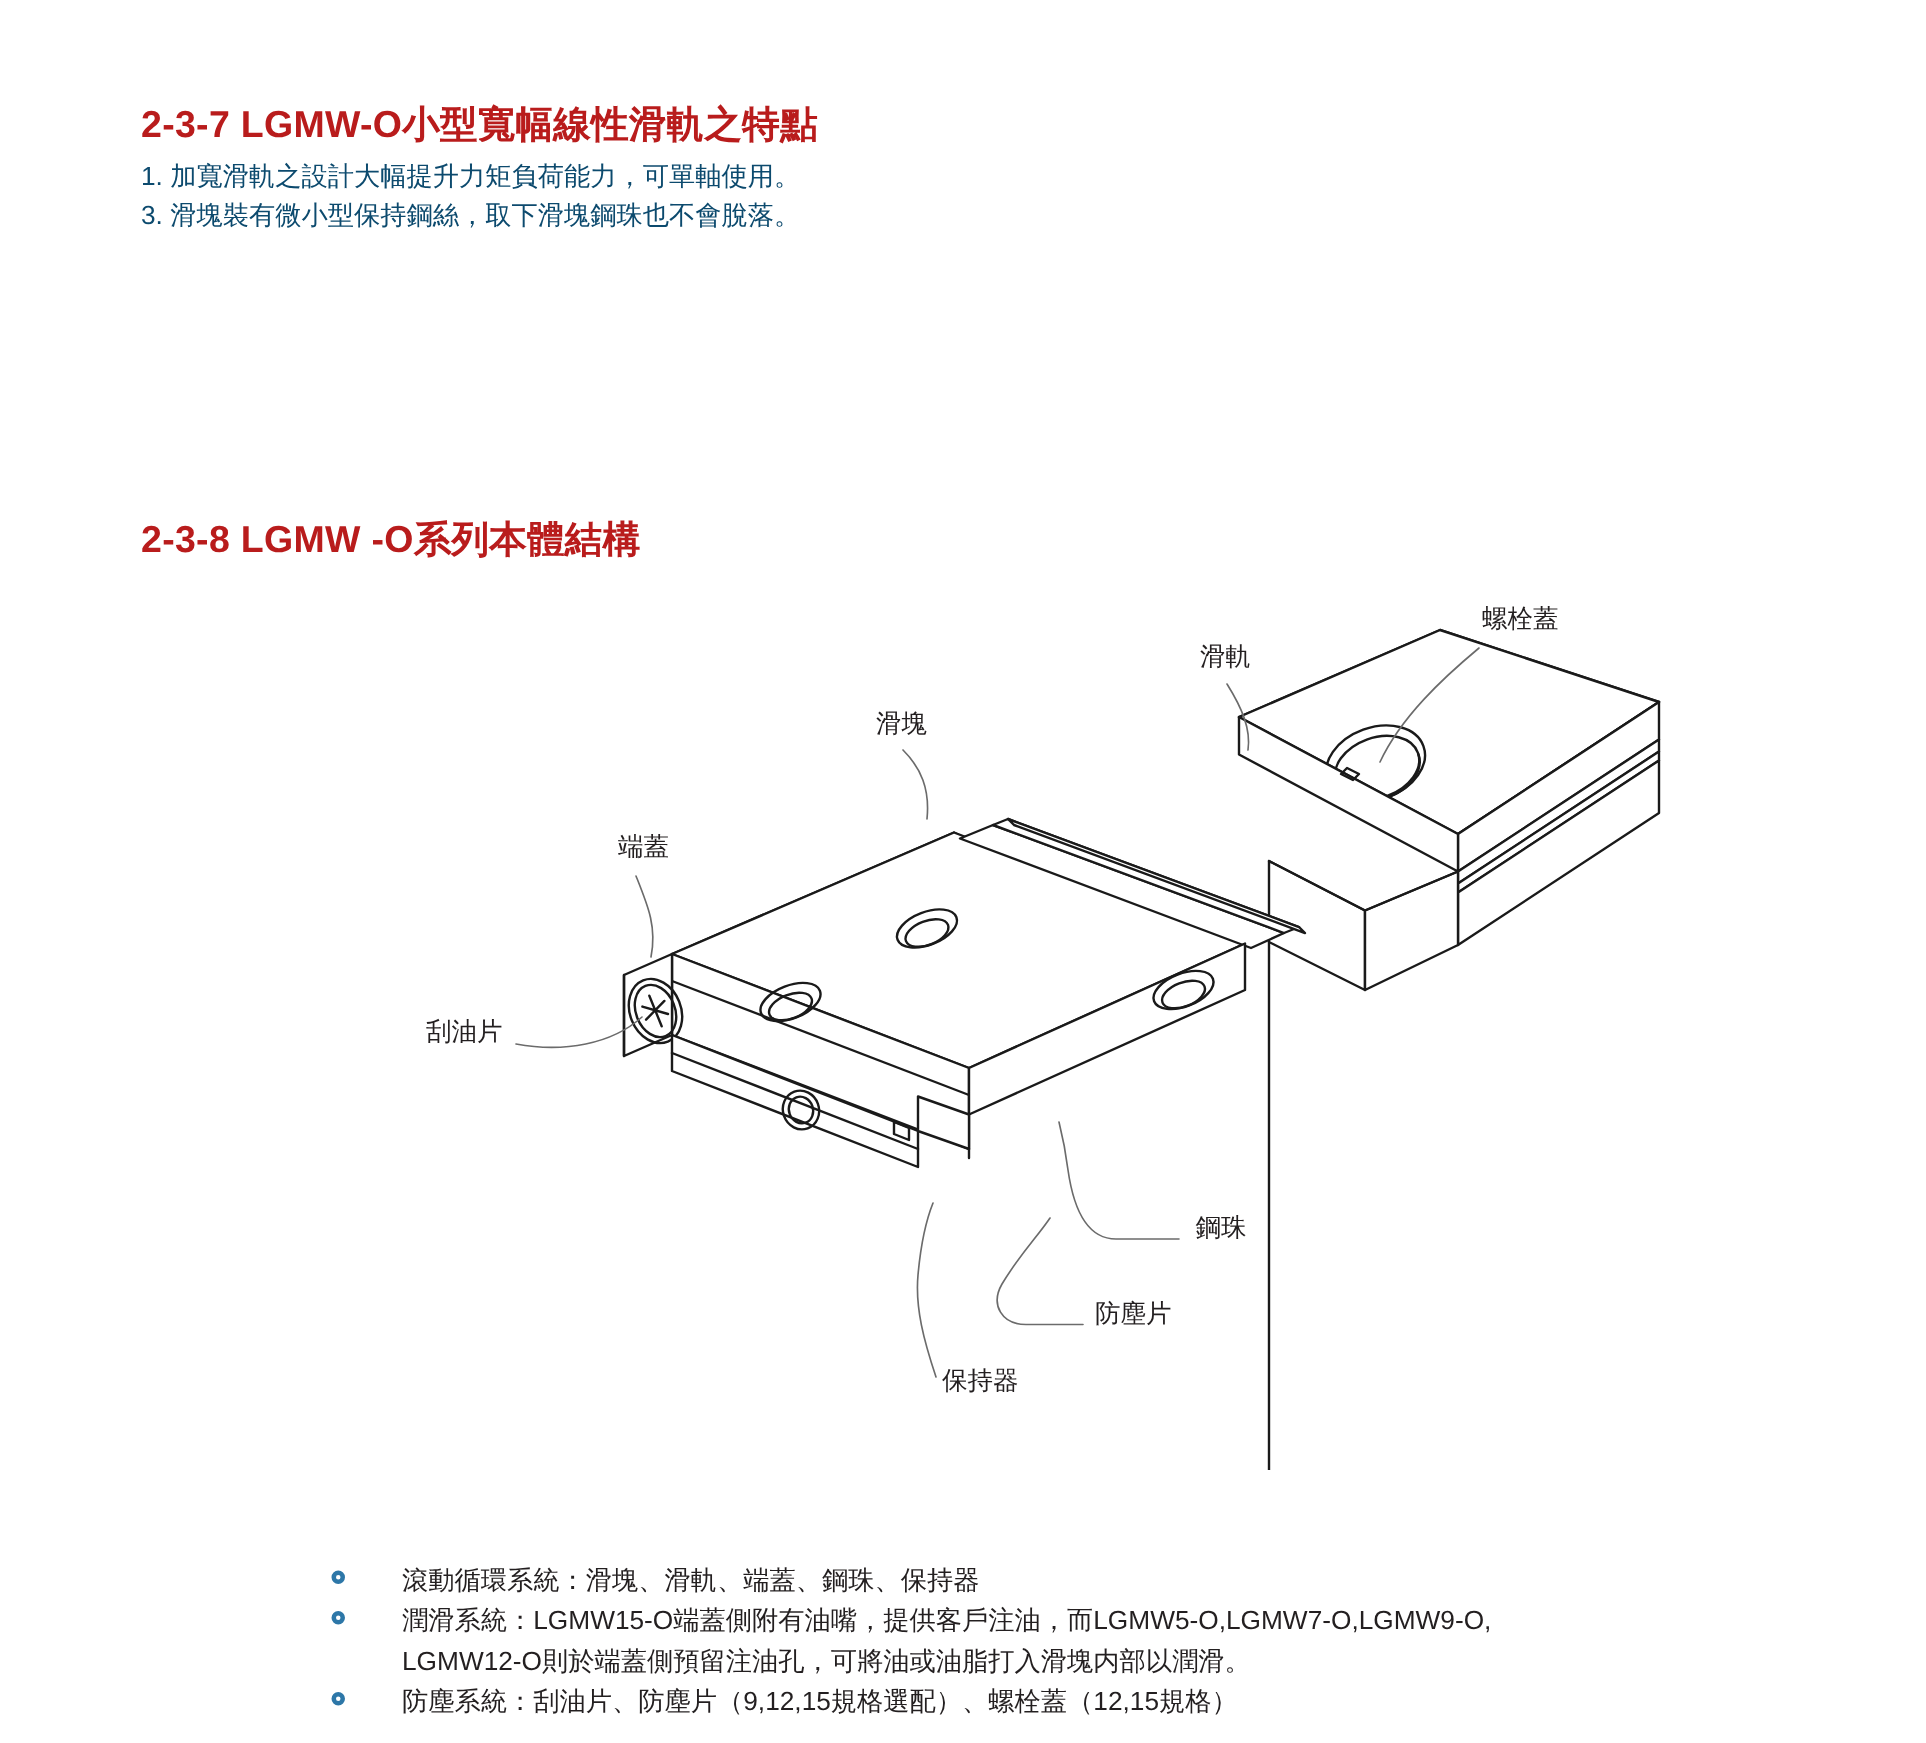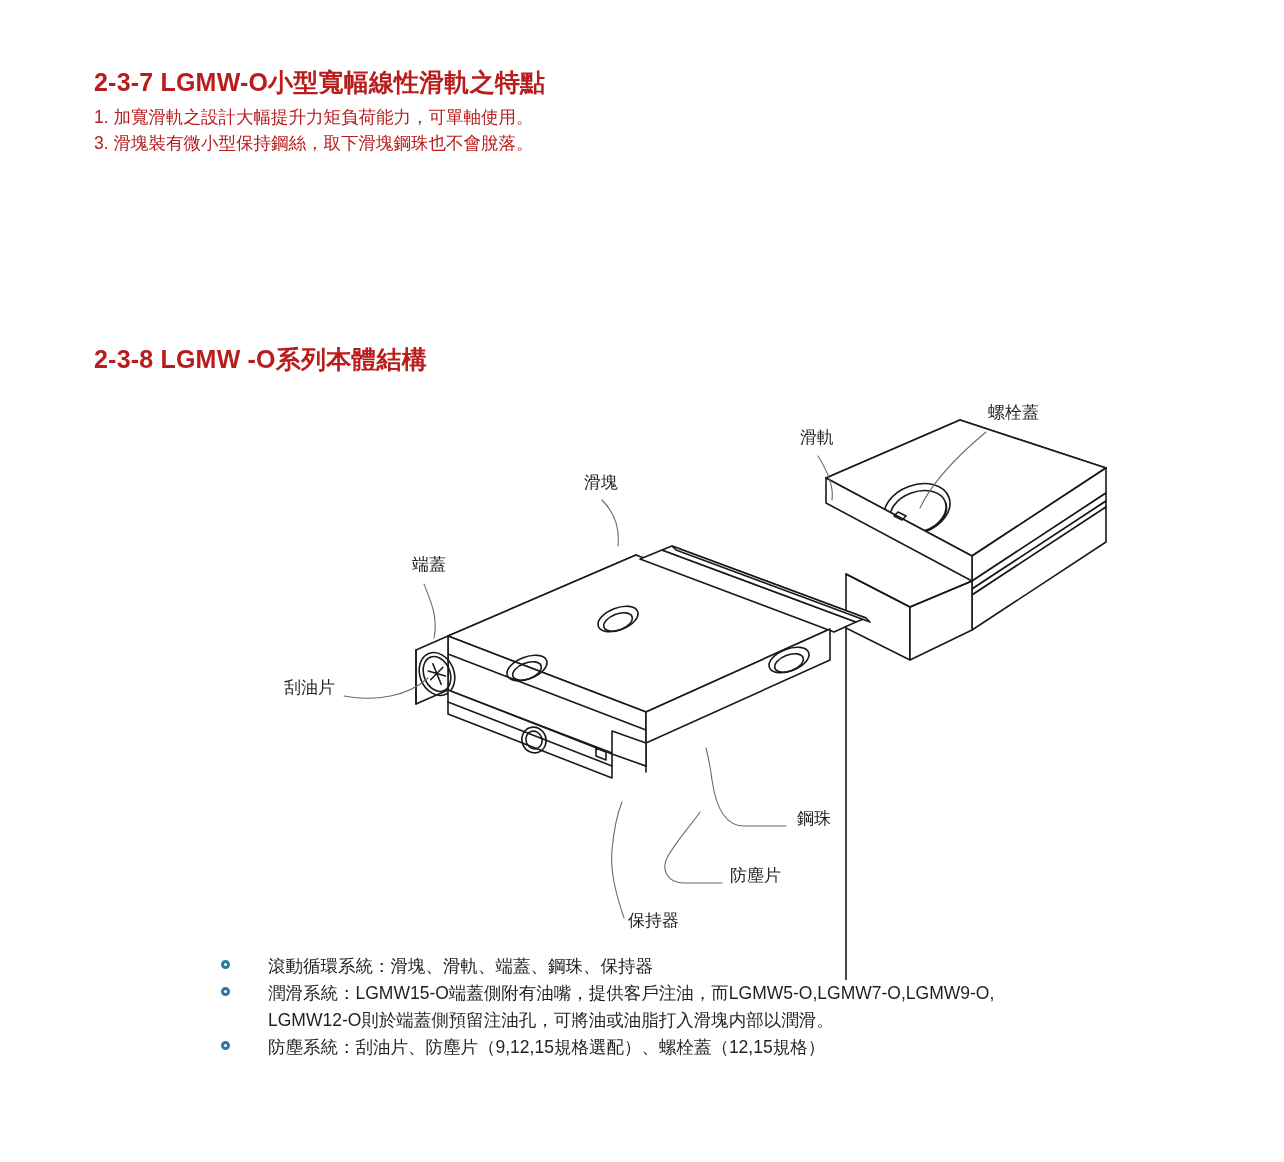--- a/index.html
+++ b/index.html
@@ -42,28 +42,28 @@
     top: 104px;
     width: 1000px;
     list-style: none;
     margin: 0;
     padding: 0;
   }
   .feature-item {
     font-size: 17.5px;
     line-height: 26px;
     white-space: nowrap;
-    color: #b91c1c;
+    color: #0c4a6e;
   }
 
   
   .system-list {
     position: absolute;
     left: 219px;
-    top: 953px;
+    top: 1040px;
     width: 1020px;
     list-style: none;
     margin: 0;
     padding: 0;
   }
   .system-item {
     position: relative;
     padding-left: 49px;
     font-size: 17.5px;
     line-height: 27px;

